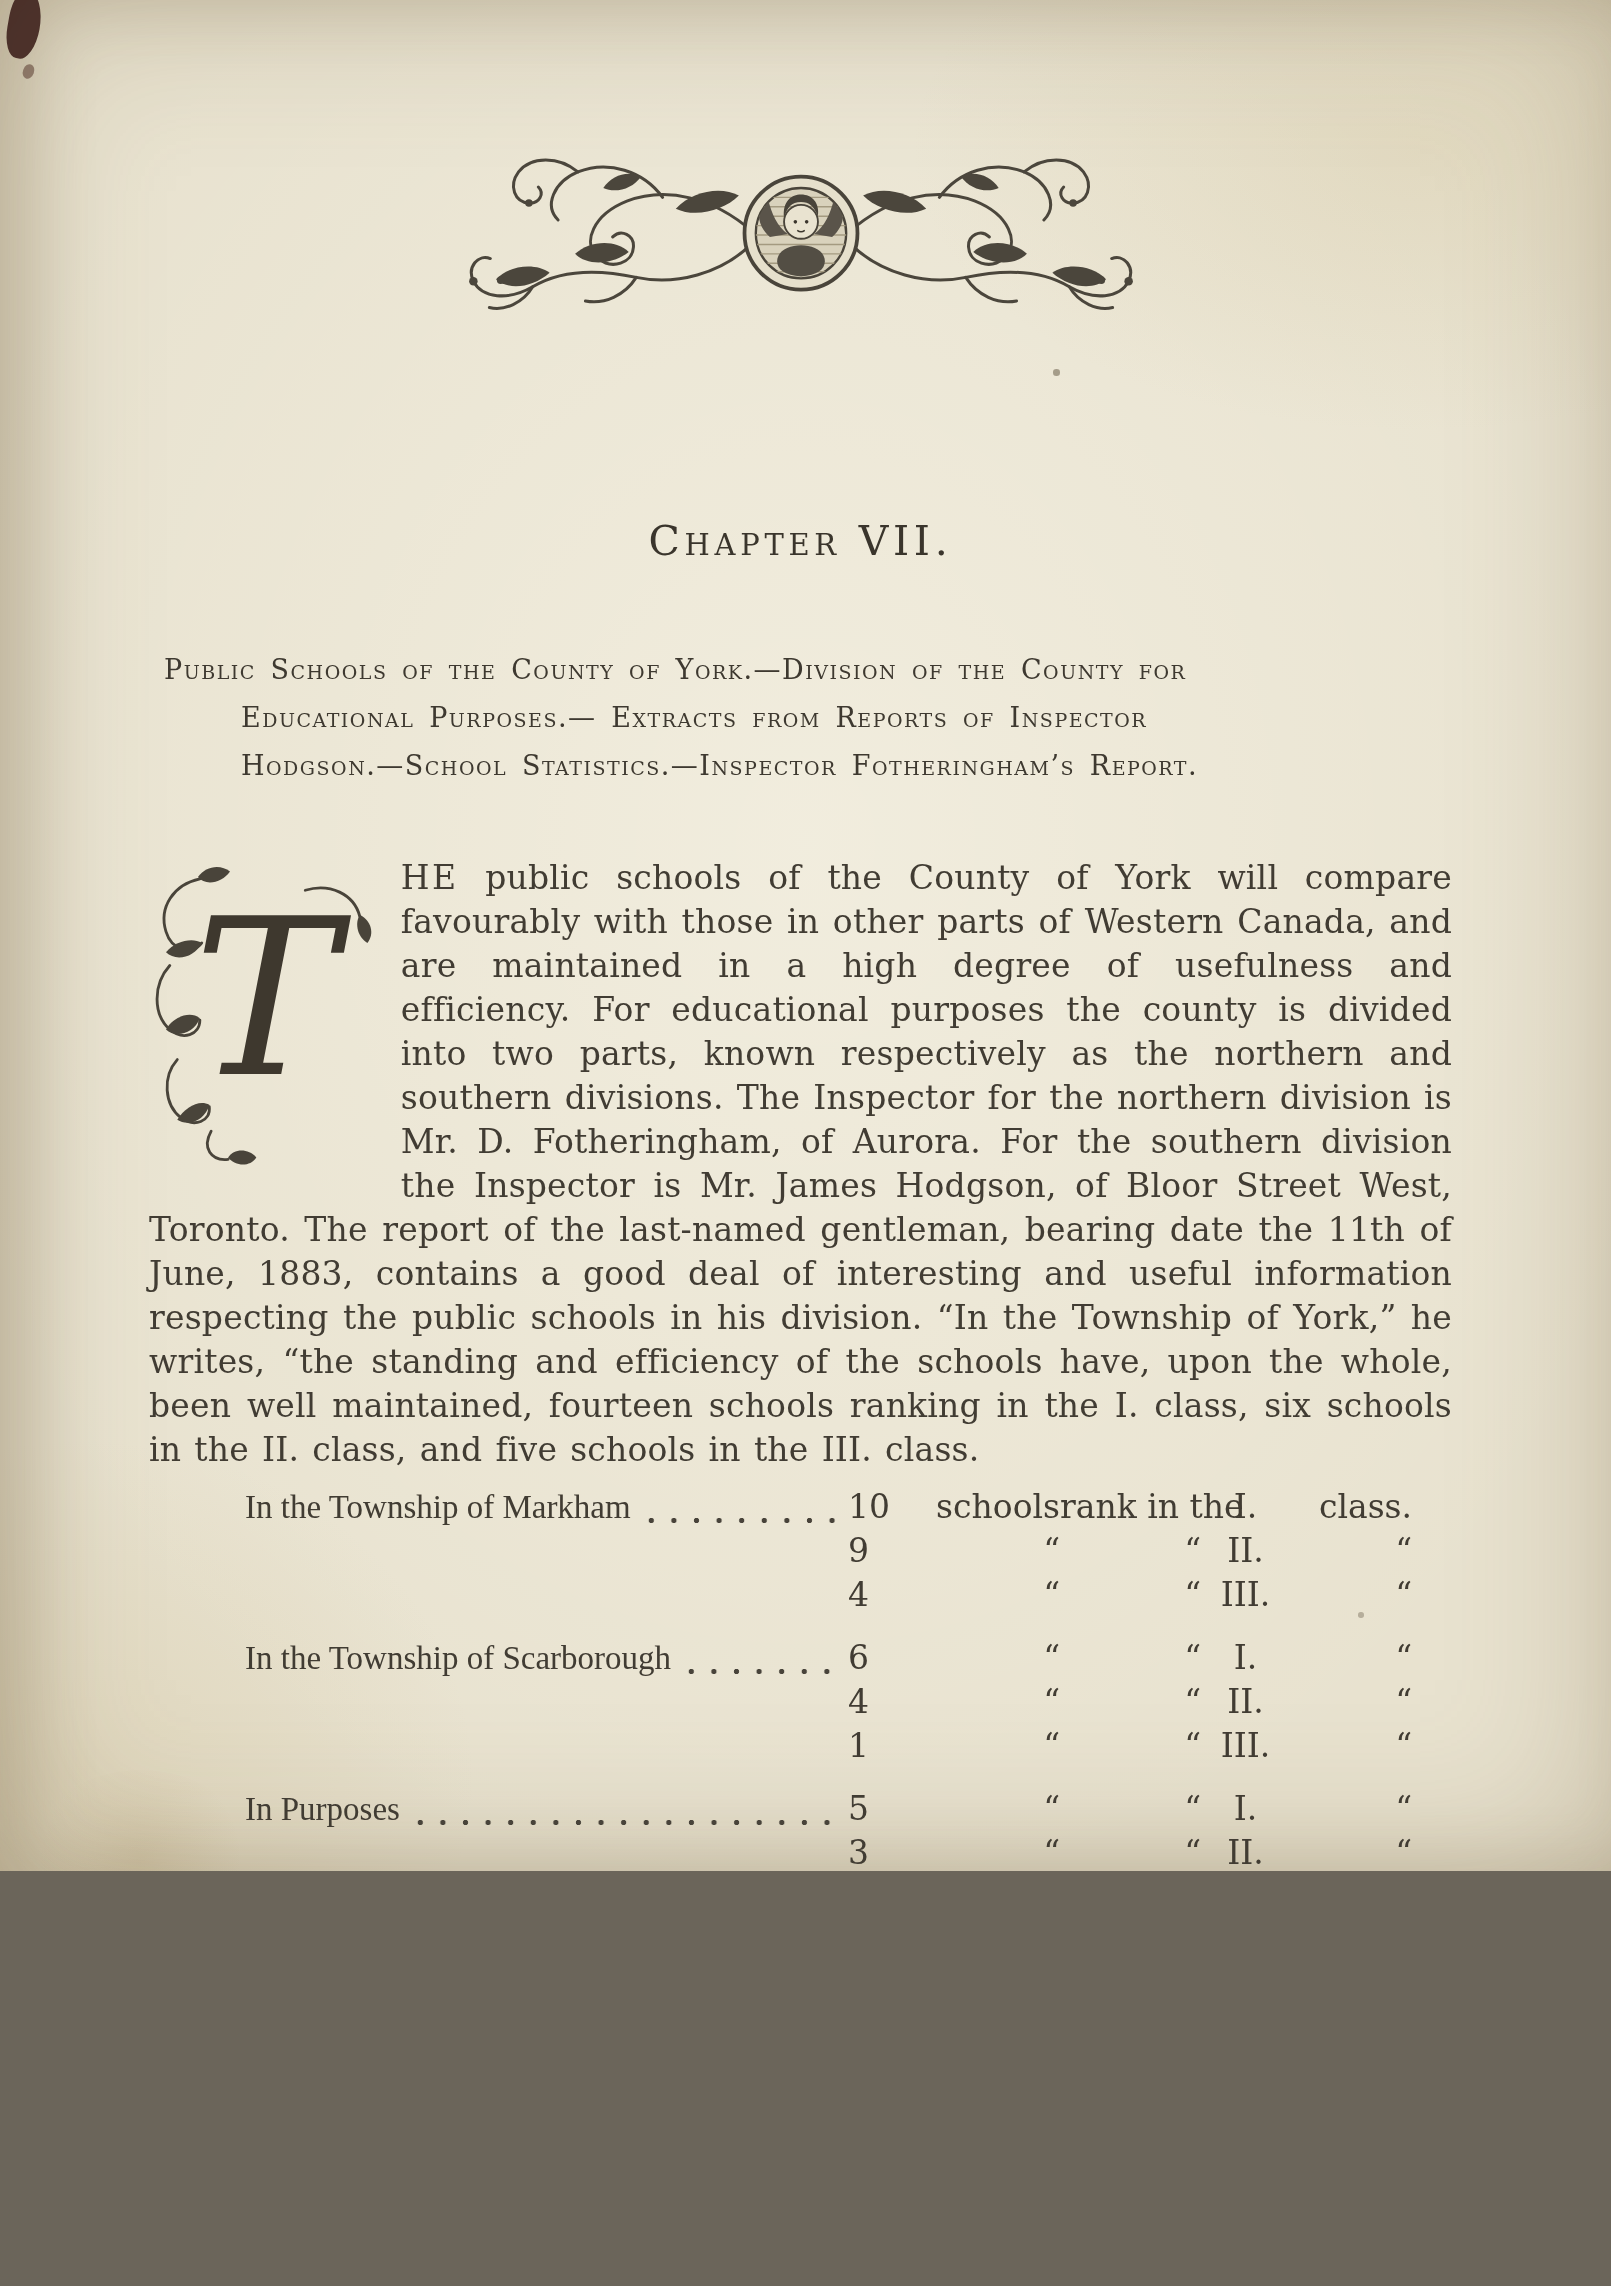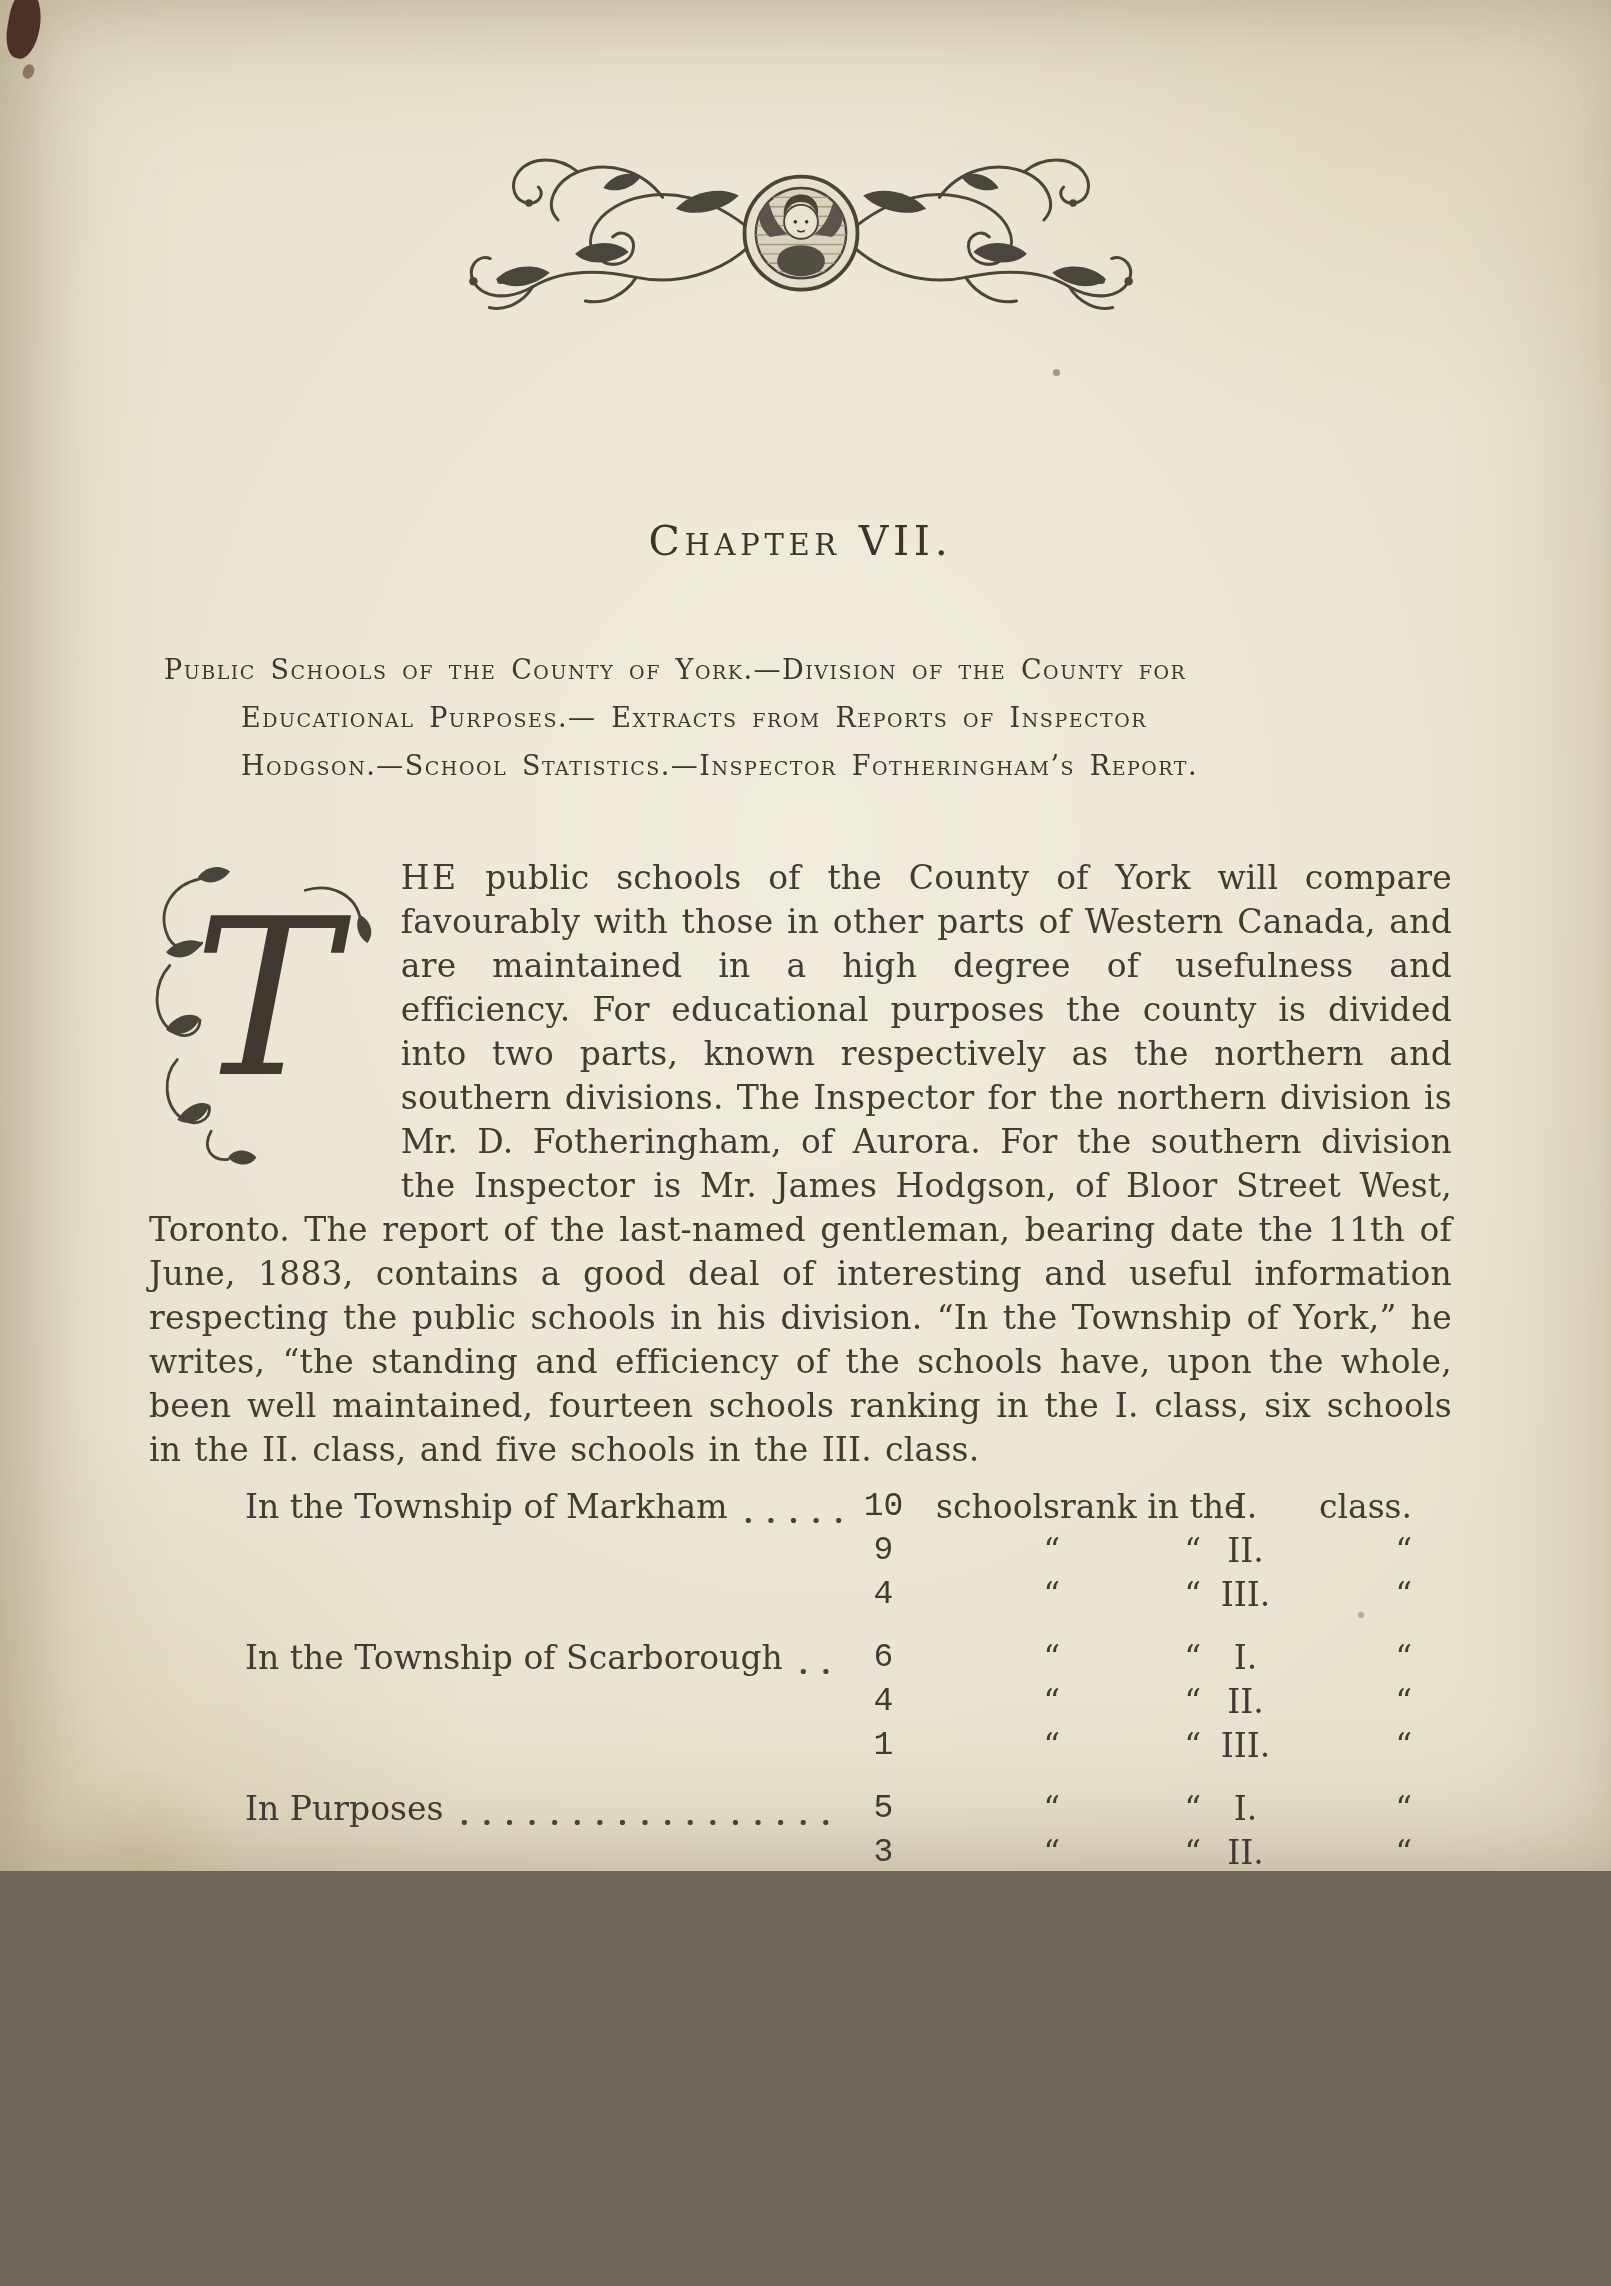--- a/index.html
+++ b/index.html
@@ -96,22 +96,22 @@
     margin: 13px 0 0 96px;
     font-size: 33px;
     line-height: 44px;
   }
   .trow {
     display: grid;
     grid-template-columns: 603px 71px 141px 141px 89px 122px;
   }
   .trow.gap { margin-top: 19px; }
   .cell { white-space: nowrap; }
-  .cell.label { display: flex; align-items: baseline; overflow: hidden; }
-  .cell.count { text-align: center; font-feature-settings: "onum" 1; font-family: Liberation Mono, monospace; }
+  .cell.label { display: flex; align-items: baseline; overflow: hidden; font-family: Liberation Serif, serif; }
+  .cell.count { font-feature-settings: "onum" 1; }
   .cell.mid  { text-align: right; }
   .cell.cls  { text-align: center; }
   .leader {
     flex: 1 1 auto;
     align-self: stretch;
     margin: 0 5.6px 0 9.4px;
     background-image: radial-gradient(circle, #48433a 2.4px, transparent 3px);
     background-size: 22.6px 11.3px;
     background-repeat: repeat-x;
     background-position: 0 30px;

